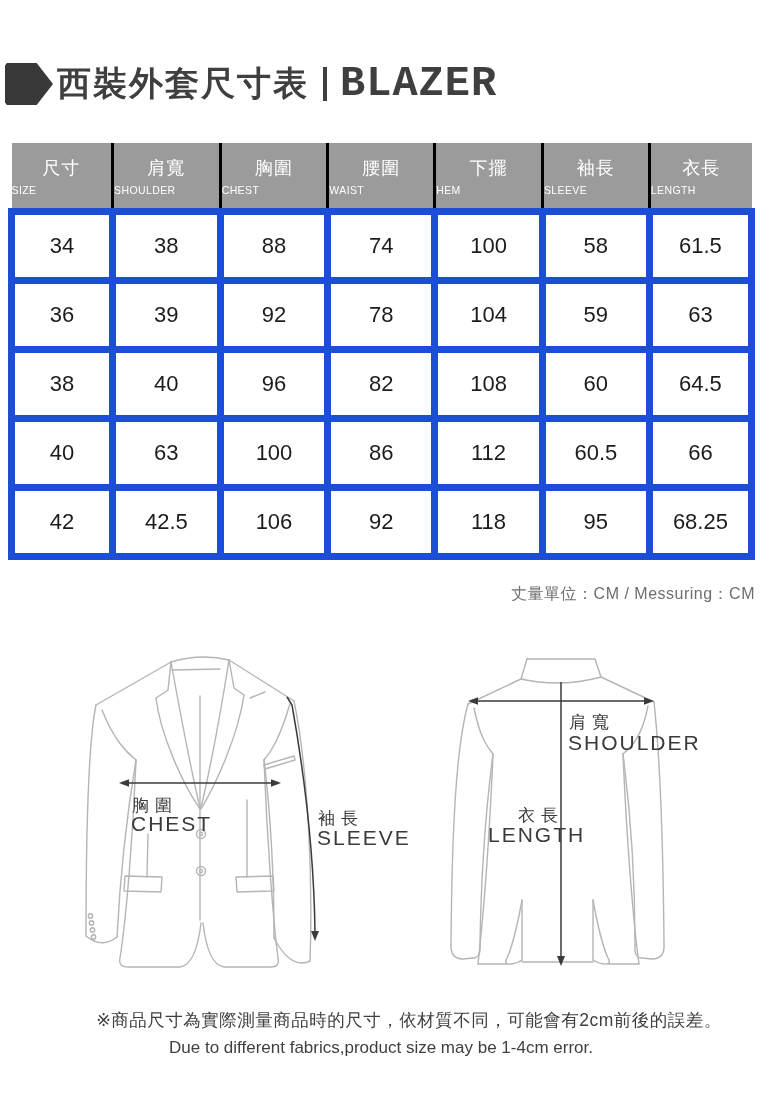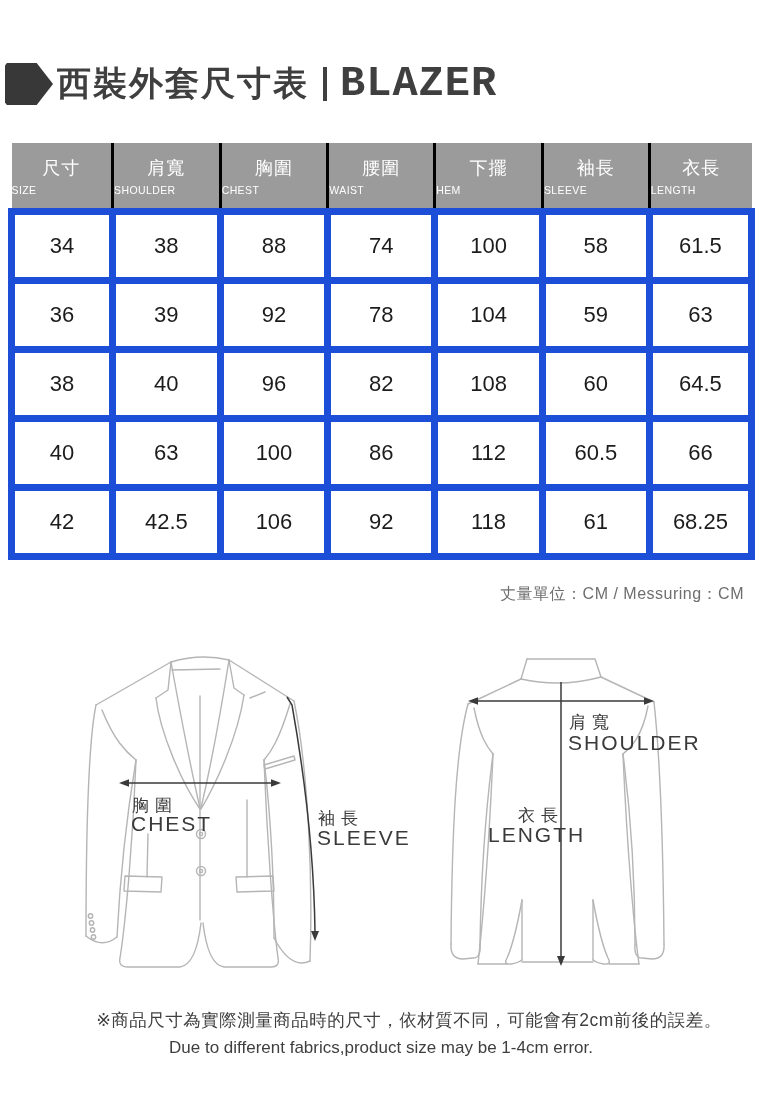--- a/index.html
+++ b/index.html
@@ -18,21 +18,21 @@
   
   .size-table{position:absolute;top:143px;left:8px;width:747px;border-collapse:collapse;table-layout:fixed;}
   .size-table th{background:#9b9b9b;height:65px;padding:0;border-right:3px solid #000000;vertical-align:middle;}
   .size-table th:last-child{border-right:none;}
   .th-zh{font-size:18px;font-weight:500;color:#ffffff;text-align:center;letter-spacing:1px;}
   .th-en{font-size:10.5px;font-weight:400;color:#ffffff;text-align:left;margin-top:4px;letter-spacing:.4px;}
   .size-table td{height:60px;border:7px solid #1d4ed8;text-align:center;vertical-align:middle;
                  font-size:22px;color:#1c1c1c;background:#fff;}
 
   
-  .unit-note{position:absolute;top:584px;right:18px;font-size:16px;color:#6e6e6e;letter-spacing:.5px;}
+  .unit-note{position:absolute;top:584px;right:7px;font-size:16px;color:#6e6e6e;letter-spacing:.5px;}
 
   
   .diagram{position:absolute;top:648px;width:350px;height:352px;}
   .diagram.front{left:58px;}
   .diagram.back{left:418px;}
   .sketch{stroke:#b5b5b5;stroke-width:1.4;fill:none;stroke-linecap:round;stroke-linejoin:round;}
   .dark{stroke:#3a3a3a;stroke-width:1.5;fill:none;}
   .ah{fill:#3a3a3a;stroke:none;}
   text.zh{font-size:17px;letter-spacing:6px;fill:#3a3a3a;
           font-family:"Liberation Sans","DejaVu Sans",sans-serif;}
@@ -134,21 +134,21 @@
         <td>112</td>
         <td>60.5</td>
         <td>66</td>
       </tr>
       <tr>
         <td>42</td>
         <td>42.5</td>
         <td>106</td>
         <td>92</td>
         <td>118</td>
-        <td>61</td>
+        <td>95</td>
         <td>68.25</td>
       </tr>
     </tbody>
   </table>
 
   <div class="unit-note">丈量單位：CM / Messuring：CM</div>
 
   <div class="diagram front">
     <svg width="350" height="352" viewBox="0 0 350 352">
       <g>

